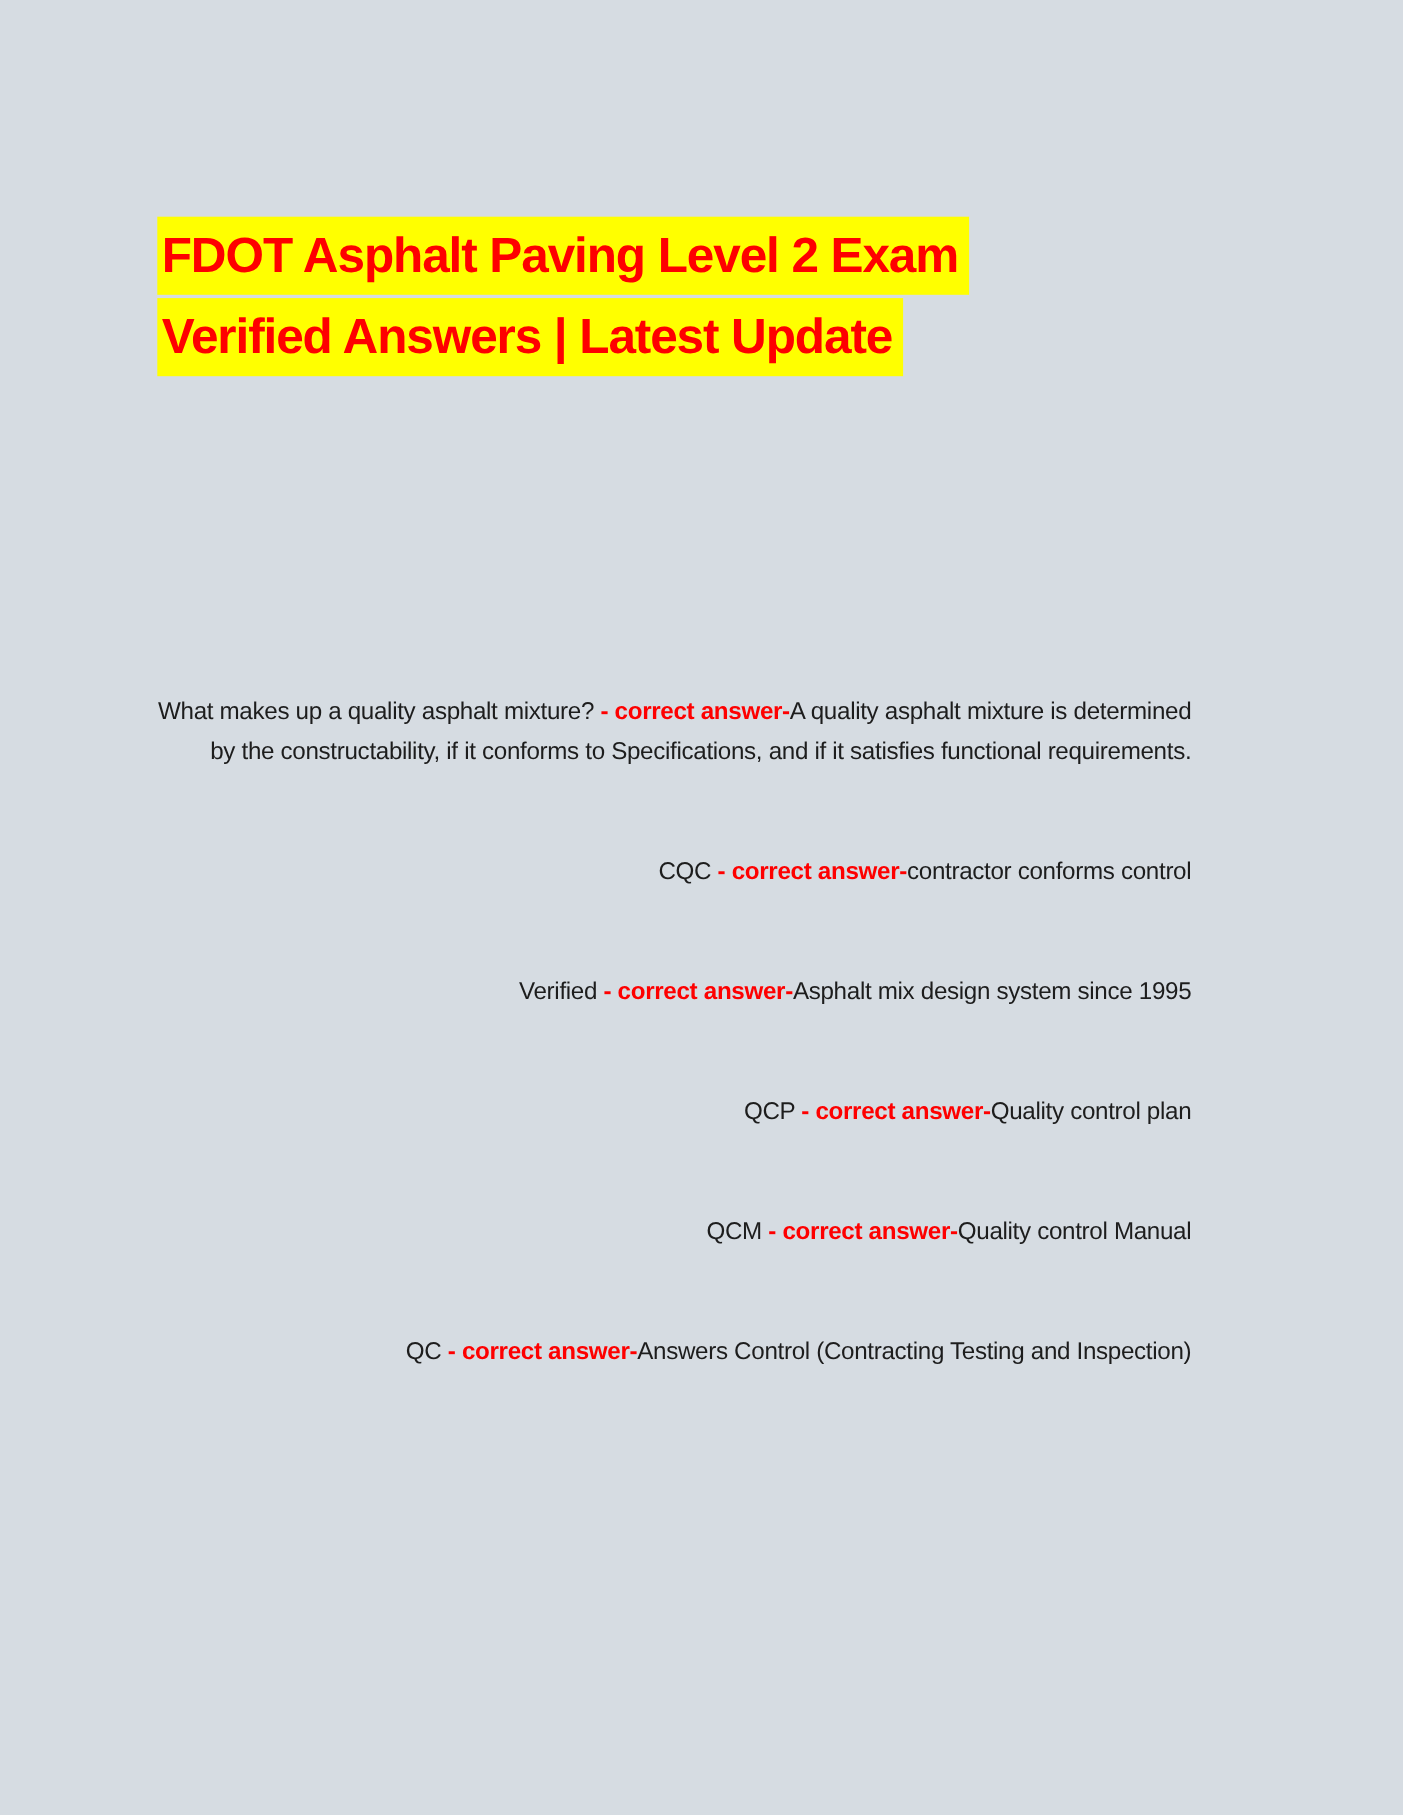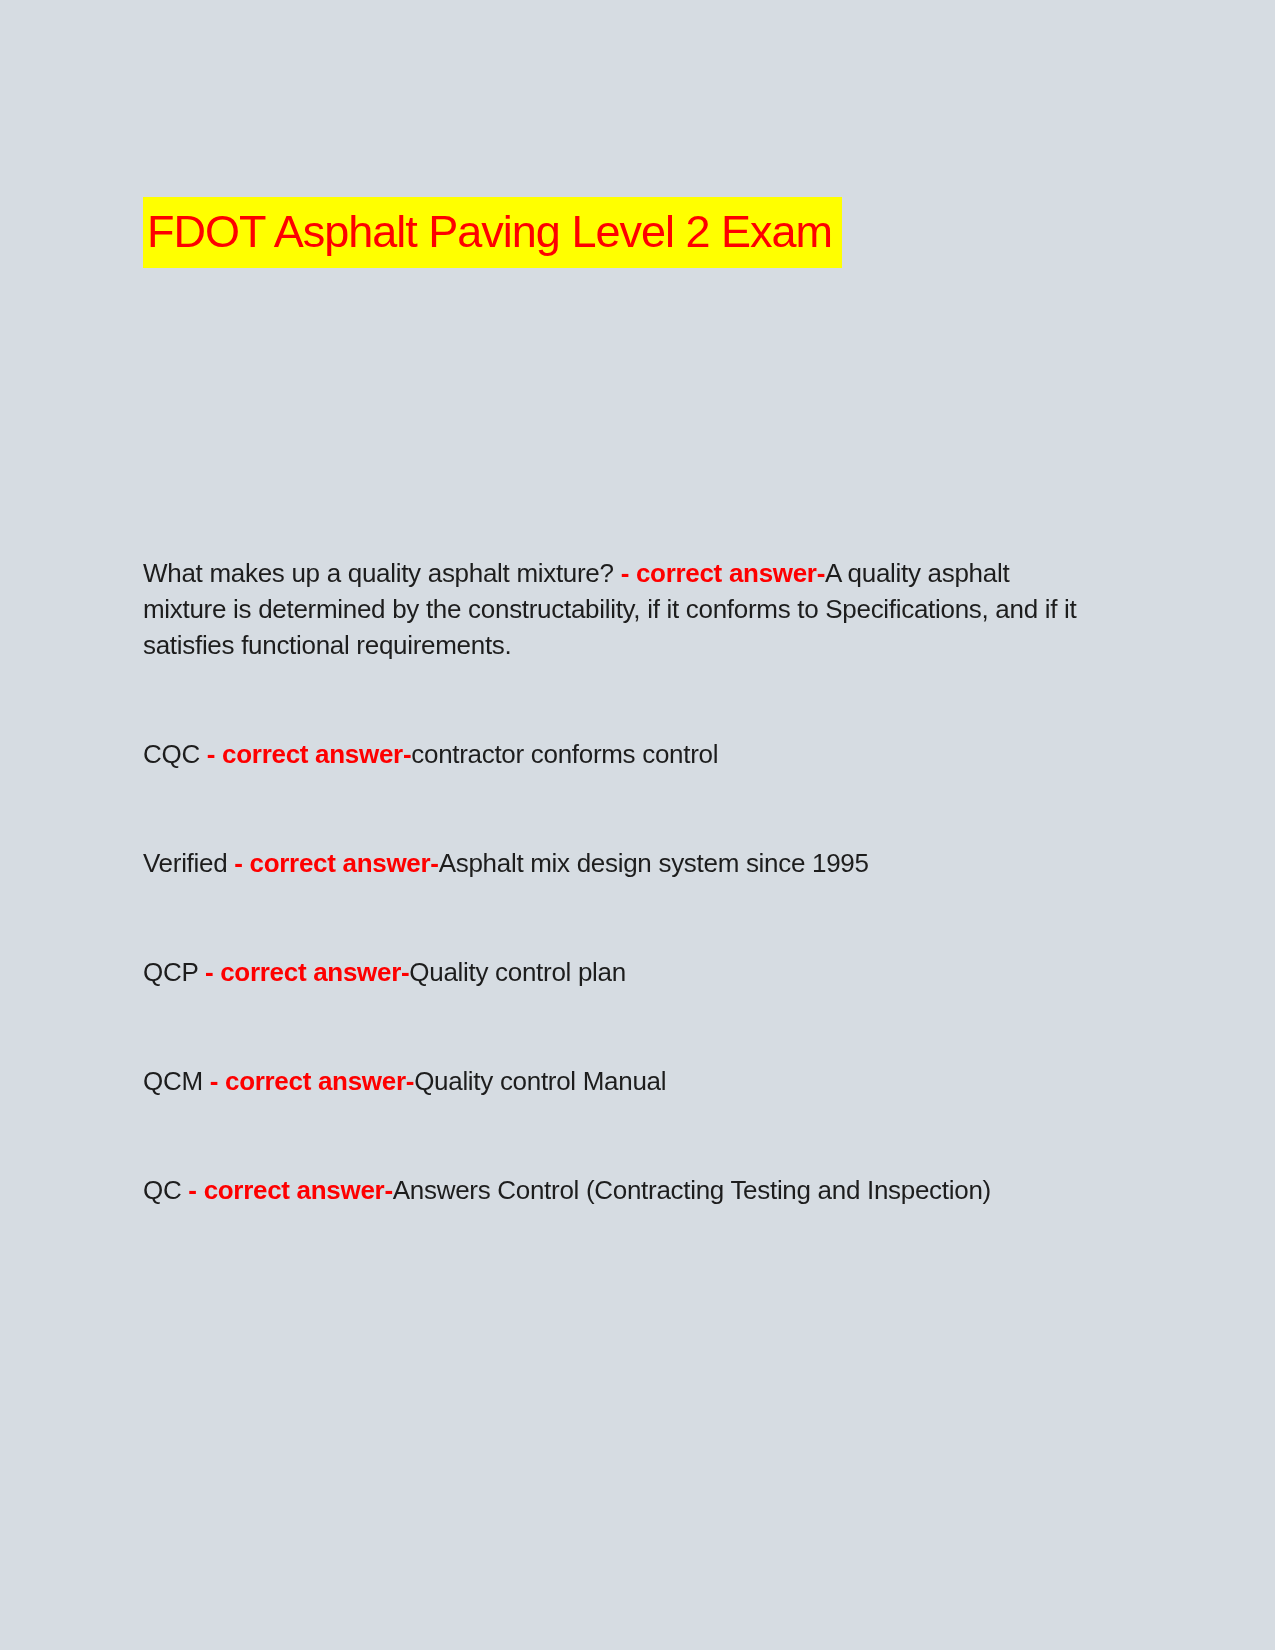--- a/index.html
+++ b/index.html
@@ -27,50 +27,52 @@
     left: 143px;
     top: 197px;
     width: 995px;
   }
   .title-block { }
   .title-line { margin-bottom: 3px; white-space: nowrap; }
   .title-line .hl {
     display: inline-block;
     background: var(--hl);
     color: var(--accent);
-    font-weight: normal;
+    font-weight: bold;
     font-size: 45px;
     line-height: 53px;
     letter-spacing: -1px;
     padding: 8px 10px 10px 4px;
   }
   .qa-section {
     margin-top: 287px;
     width: 940px;
   }
   .qa {
-    font-size: 26px;
+    font-size: 22px;
     line-height: 36px;
     color: var(--ink);
     letter-spacing: -0.3px;
     margin-bottom: 73px;
+    text-align: right;
   }
   .qa .marker {
     color: var(--accent);
     font-weight: bold;
   }
 </style>
 </head>
 <body>
 
 <div class="page">
   <div class="content">
 
     <div class="title-block">
       <div class="title-line"><span class="hl">FDOT Asphalt Paving Level 2 Exam</span></div>
+      <div class="title-line"><span class="hl">Verified Answers | Latest Update</span></div>
     </div>
 
     <div class="qa-section">
 
       <p class="qa"><span>What makes up a quality asphalt mixture?</span>
         <span class="marker">- correct answer-</span><span>A quality asphalt mixture is determined by the constructability, if it conforms to Specifications, and if it satisfies functional requirements.</span></p>
 
       <p class="qa"><span>CQC</span>
         <span class="marker">- correct answer-</span><span>contractor conforms control</span></p>
 

